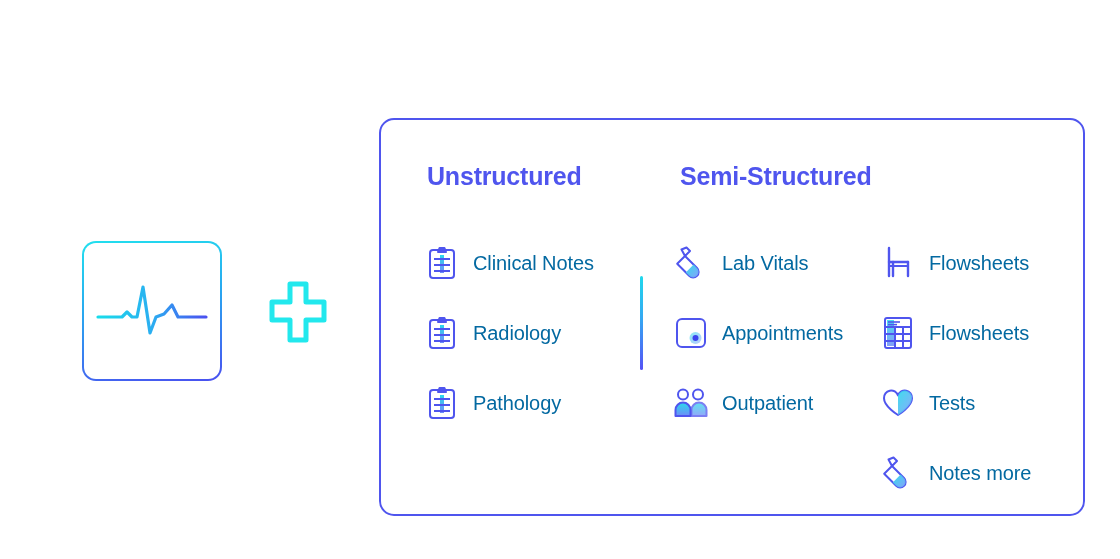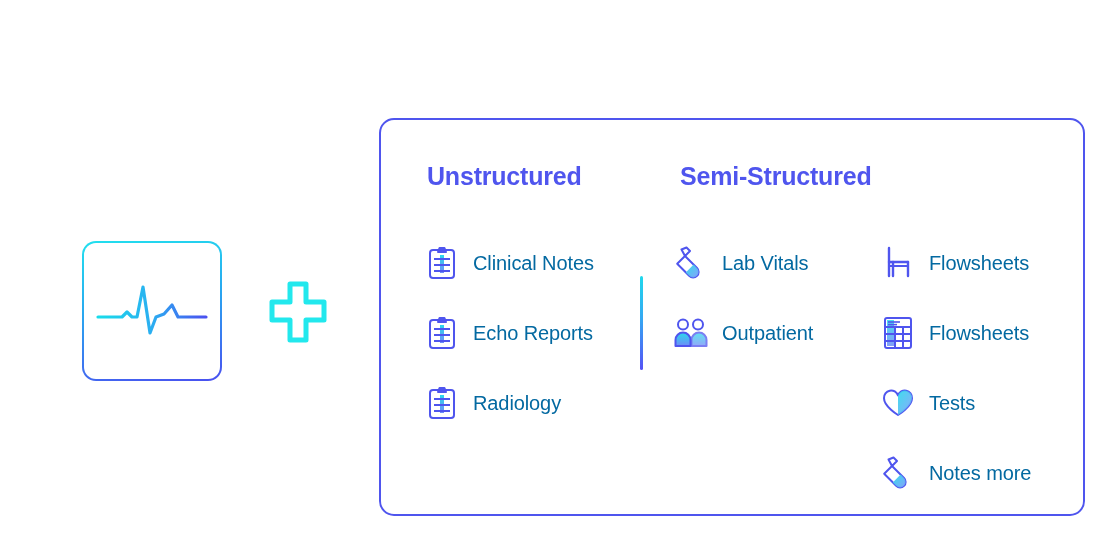--- a/index.html
+++ b/index.html
@@ -124,63 +124,73 @@
             <path d="M10,6 L11.5,2 L16.5,2 L18,6 Z" fill="none" stroke="#4F55EE" stroke-width="2" stroke-linejoin="round"></path>
             <rect x="12" y="9" width="4" height="18" fill="url(#gFill)"></rect>
             <line x1="6" y1="13" x2="22" y2="13" stroke="#4F55EE" stroke-width="2"></line>
             <line x1="6" y1="19" x2="22" y2="19" stroke="#4F55EE" stroke-width="2"></line>
             <line x1="6" y1="25" x2="22" y2="25" stroke="#4F55EE" stroke-width="2"></line>
           </svg>
         </span>
         <span class="lbl">Clinical Notes</span>
       </div>
 
+
       <div class="row">
         <span class="ico">
           <svg width="28" height="34" viewBox="0 0 28 34">
             <rect x="2" y="4" width="24" height="28" rx="3" fill="none" stroke="#4F55EE" stroke-width="2"></rect>
             <path d="M10,6 L11.5,2 L16.5,2 L18,6 Z" fill="none" stroke="#4F55EE" stroke-width="2" stroke-linejoin="round"></path>
             <rect x="12" y="9" width="4" height="18" fill="url(#gFill)"></rect>
             <line x1="6" y1="13" x2="22" y2="13" stroke="#4F55EE" stroke-width="2"></line>
             <line x1="6" y1="19" x2="22" y2="19" stroke="#4F55EE" stroke-width="2"></line>
             <line x1="6" y1="25" x2="22" y2="25" stroke="#4F55EE" stroke-width="2"></line>
           </svg>
         </span>
-        <span class="lbl">Echo Reports</span>
+        <span class="lbl">Radiology</span>
       </div>
 
       <div class="row">
         <span class="ico">
           <svg width="28" height="34" viewBox="0 0 28 34">
             <rect x="2" y="4" width="24" height="28" rx="3" fill="none" stroke="#4F55EE" stroke-width="2"></rect>
             <path d="M10,6 L11.5,2 L16.5,2 L18,6 Z" fill="none" stroke="#4F55EE" stroke-width="2" stroke-linejoin="round"></path>
             <rect x="12" y="9" width="4" height="18" fill="url(#gFill)"></rect>
             <line x1="6" y1="13" x2="22" y2="13" stroke="#4F55EE" stroke-width="2"></line>
             <line x1="6" y1="19" x2="22" y2="19" stroke="#4F55EE" stroke-width="2"></line>
             <line x1="6" y1="25" x2="22" y2="25" stroke="#4F55EE" stroke-width="2"></line>
           </svg>
         </span>
-        <span class="lbl">Radiology</span>
-      </div>
-
+        <span class="lbl">Pathology</span>
+      </div>
     </div>
 
     <div class="col c2">
 
       <div class="row">
         <span class="ico">
           <svg width="32" height="34" viewBox="0 0 32 34">
             <path d="M6.5,3.5 L11.5,1.5 L15,5 L10,10 Z" fill="none" stroke="#4F55EE" stroke-width="2" stroke-linejoin="round"></path>
             <path d="M10,10 L22,22 a5.5,5.5 0 0 1 -7.8,7.8 L2.2,17.8 Z" fill="none" stroke="#4F55EE" stroke-width="2" stroke-linejoin="round"></path>
             <path d="M18.6,18.6 L22,22 a5.5,5.5 0 0 1 -7.8,7.8 L10.8,26.4 Z" fill="url(#gFillD)" opacity="0.95"></path>
           </svg>
         </span>
         <span class="lbl">Lab Vitals</span>
       </div>
 
+      <div class="row">
+        <span class="ico">
+          <svg width="32" height="32" viewBox="0 0 32 32">
+            <rect x="2" y="2" width="28" height="28" rx="5" fill="none" stroke="#4F55EE" stroke-width="2"></rect>
+            <circle cx="20.5" cy="21" r="6" fill="url(#gFillD)" opacity="0.55"></circle>
+            <circle cx="20.5" cy="21" r="3" fill="#3A44EE"></circle>
+          </svg>
+        </span>
+        <span class="lbl">Appointments</span>
+      </div>
 
 
       <div class="row">
         <span class="ico">
           <svg width="34" height="30" viewBox="0 0 34 30">
             <circle cx="9" cy="6.5" r="5" fill="none" stroke="#4F55EE" stroke-width="2"></circle>
             <circle cx="24" cy="6.5" r="5" fill="none" stroke="#4F55EE" stroke-width="2"></circle>
             <path d="M1.5,28 v-6 a7.5,7.5 0 0 1 15,0 v6 Z" fill="url(#gFill)" stroke="#4F55EE" stroke-width="2" stroke-linejoin="round"></path>
             <path d="M17.5,28 v-6 a7.5,7.5 0 0 1 15,0 v6 Z" fill="url(#gFill)" opacity="0.75" stroke="#4F55EE" stroke-width="2" stroke-linejoin="round"></path>
           </svg>

